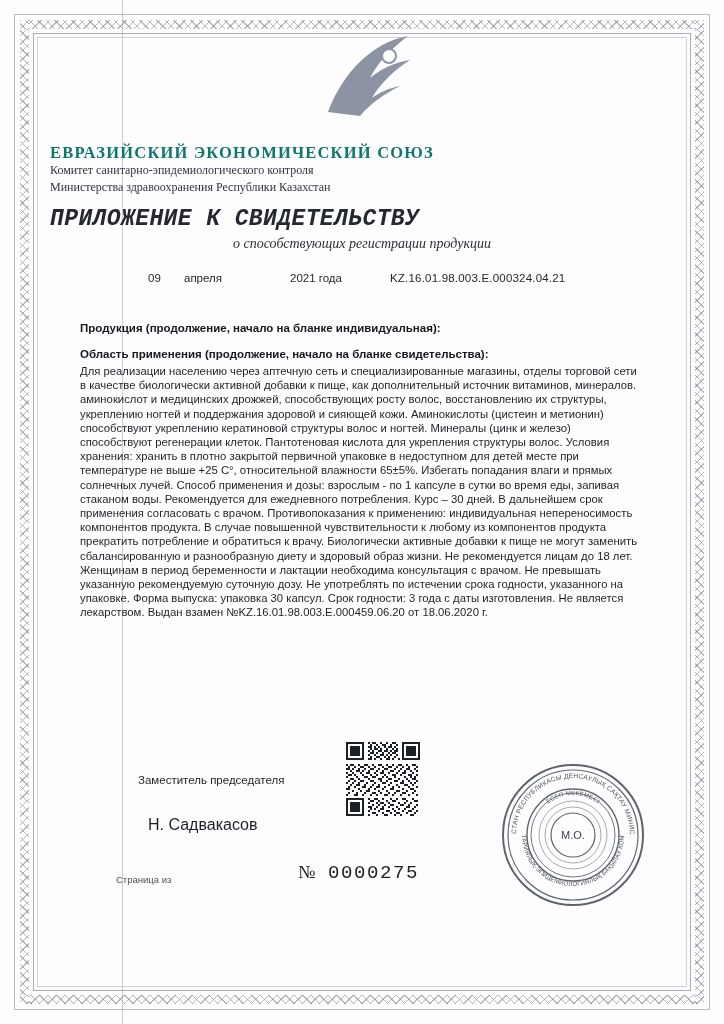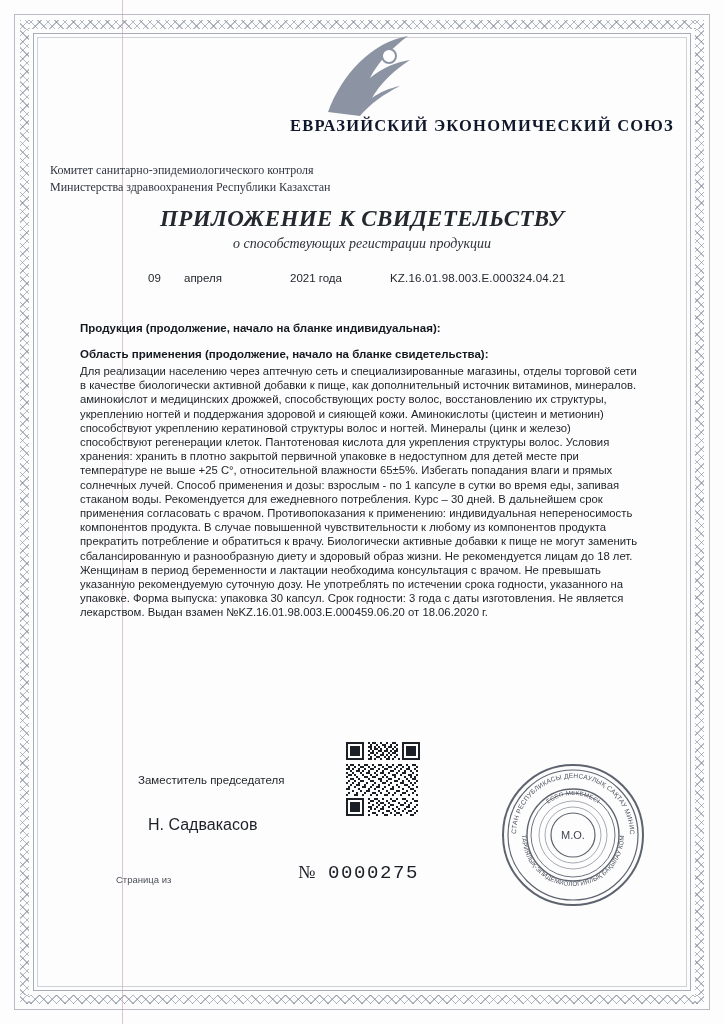--- a/index.html
+++ b/index.html
@@ -75,45 +75,45 @@
     height: 976px;
   }
   
   .emblem {
     position: absolute;
     left: 272px; top: 10px;
     width: 110px; height: 86px;
   }
   .eaeu-title {
     position: absolute;
-    left: 0; top: 92px;
+    left: 0; top: 119px;
     width: 624px;
-    text-align: right;
+    text-align: left;
     font-family: "Liberation Serif", serif;
     font-weight: bold;
     font-size: 16.5px;
     letter-spacing: 1.2px;
-    color: #0f172a;
+    color: #0f766e;
   }
   .committee {
     position: absolute;
     left: 0; top: 138px;
     width: 624px;
     text-align: left;
     font-family: "Liberation Serif", serif;
     font-size: 12px;
     line-height: 17px;
     color: #2f3440;
   }
   .doc-title {
     position: absolute;
     left: 0; top: 182px;
     width: 624px;
-    text-align: center;
-    font-family: Liberation Serif, serif;
+    text-align: left;
+    font-family: Liberation Mono, monospace;
     font-weight: bold;
     font-style: italic;
     font-size: 23px;
     letter-spacing: 0.4px;
     color: #24282f;
   }
   .doc-subtitle {
     position: absolute;
     left: 0; top: 212px;
     width: 624px;

